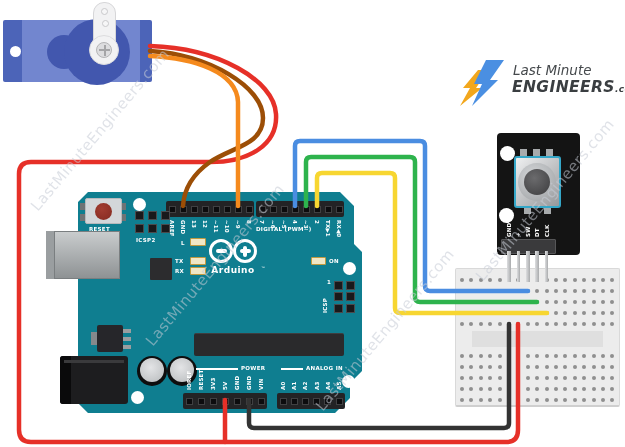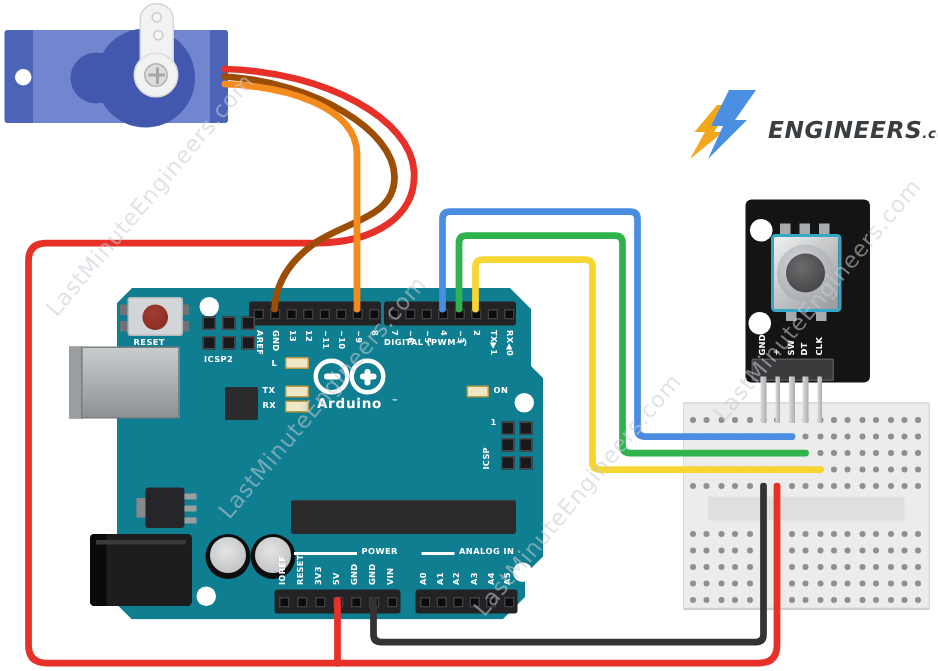--- a/index.html
+++ b/index.html
@@ -48,20 +48,21 @@
   <div class="wm" style="left:-10px;top:121px;">LastMinuteEngineers.com</div>
   <div class="wm" style="left:105px;top:256px;">LastMinuteEngineers.com</div>
   <div class="wm" style="left:275px;top:321px;">LastMinuteEngineers.com</div>
   <div class="wm" style="left:435px;top:191px;">LastMinuteEngineers.com</div>
 
   <div class="abs" style="left:458px;top:60px;width:165px;height:48px;z-index:5;">
     <svg width="50" height="46" style="position:absolute;left:0;top:0;">
       <polygon id="bolt-y" points="20,10 30,10 18,28 24,28 2,46 12,28 5,28" fill="#f2a71d"></polygon>
       <polygon id="bolt-b" points="28,0 46,0 32,20 40,20 14,46 24,24 16,24" fill="#4a8fe2"></polygon>
     </svg>
+    <div class="logo-line1" style="left:55px;top:2px;">Last Minute</div>
     <div class="logo-line2" style="left:54px;top:18px;">
       <span>ENGINEERS</span><span class="logo-suffix">.com</span>
     </div>
   </div>
 
   <div class="abs" style="left:3px;top:18px;width:150px;height:66px;z-index:10;">
     <div class="servo-part" id="servo-tab-l" style="left: 0px; top: 2px; width: 21px; height: 62px; border-radius: 2px; background: rgb(76, 100, 184);"></div>
     <div class="servo-part" id="servo-tab-r" style="left: 134px; top: 2px; width: 15px; height: 62px; border-radius: 2px; background: rgb(76, 100, 184);"></div>
     <div class="servo-part" id="servo-body" style="left: 19px; top: 2px; width: 118px; height: 62px; background: rgb(114, 134, 207);"></div>
     <div class="servo-part" id="servo-gear-s" style="left: 44px; top: 17px; width: 34px; height: 34px; border-radius: 50%; background: rgb(66, 87, 174);"></div>

